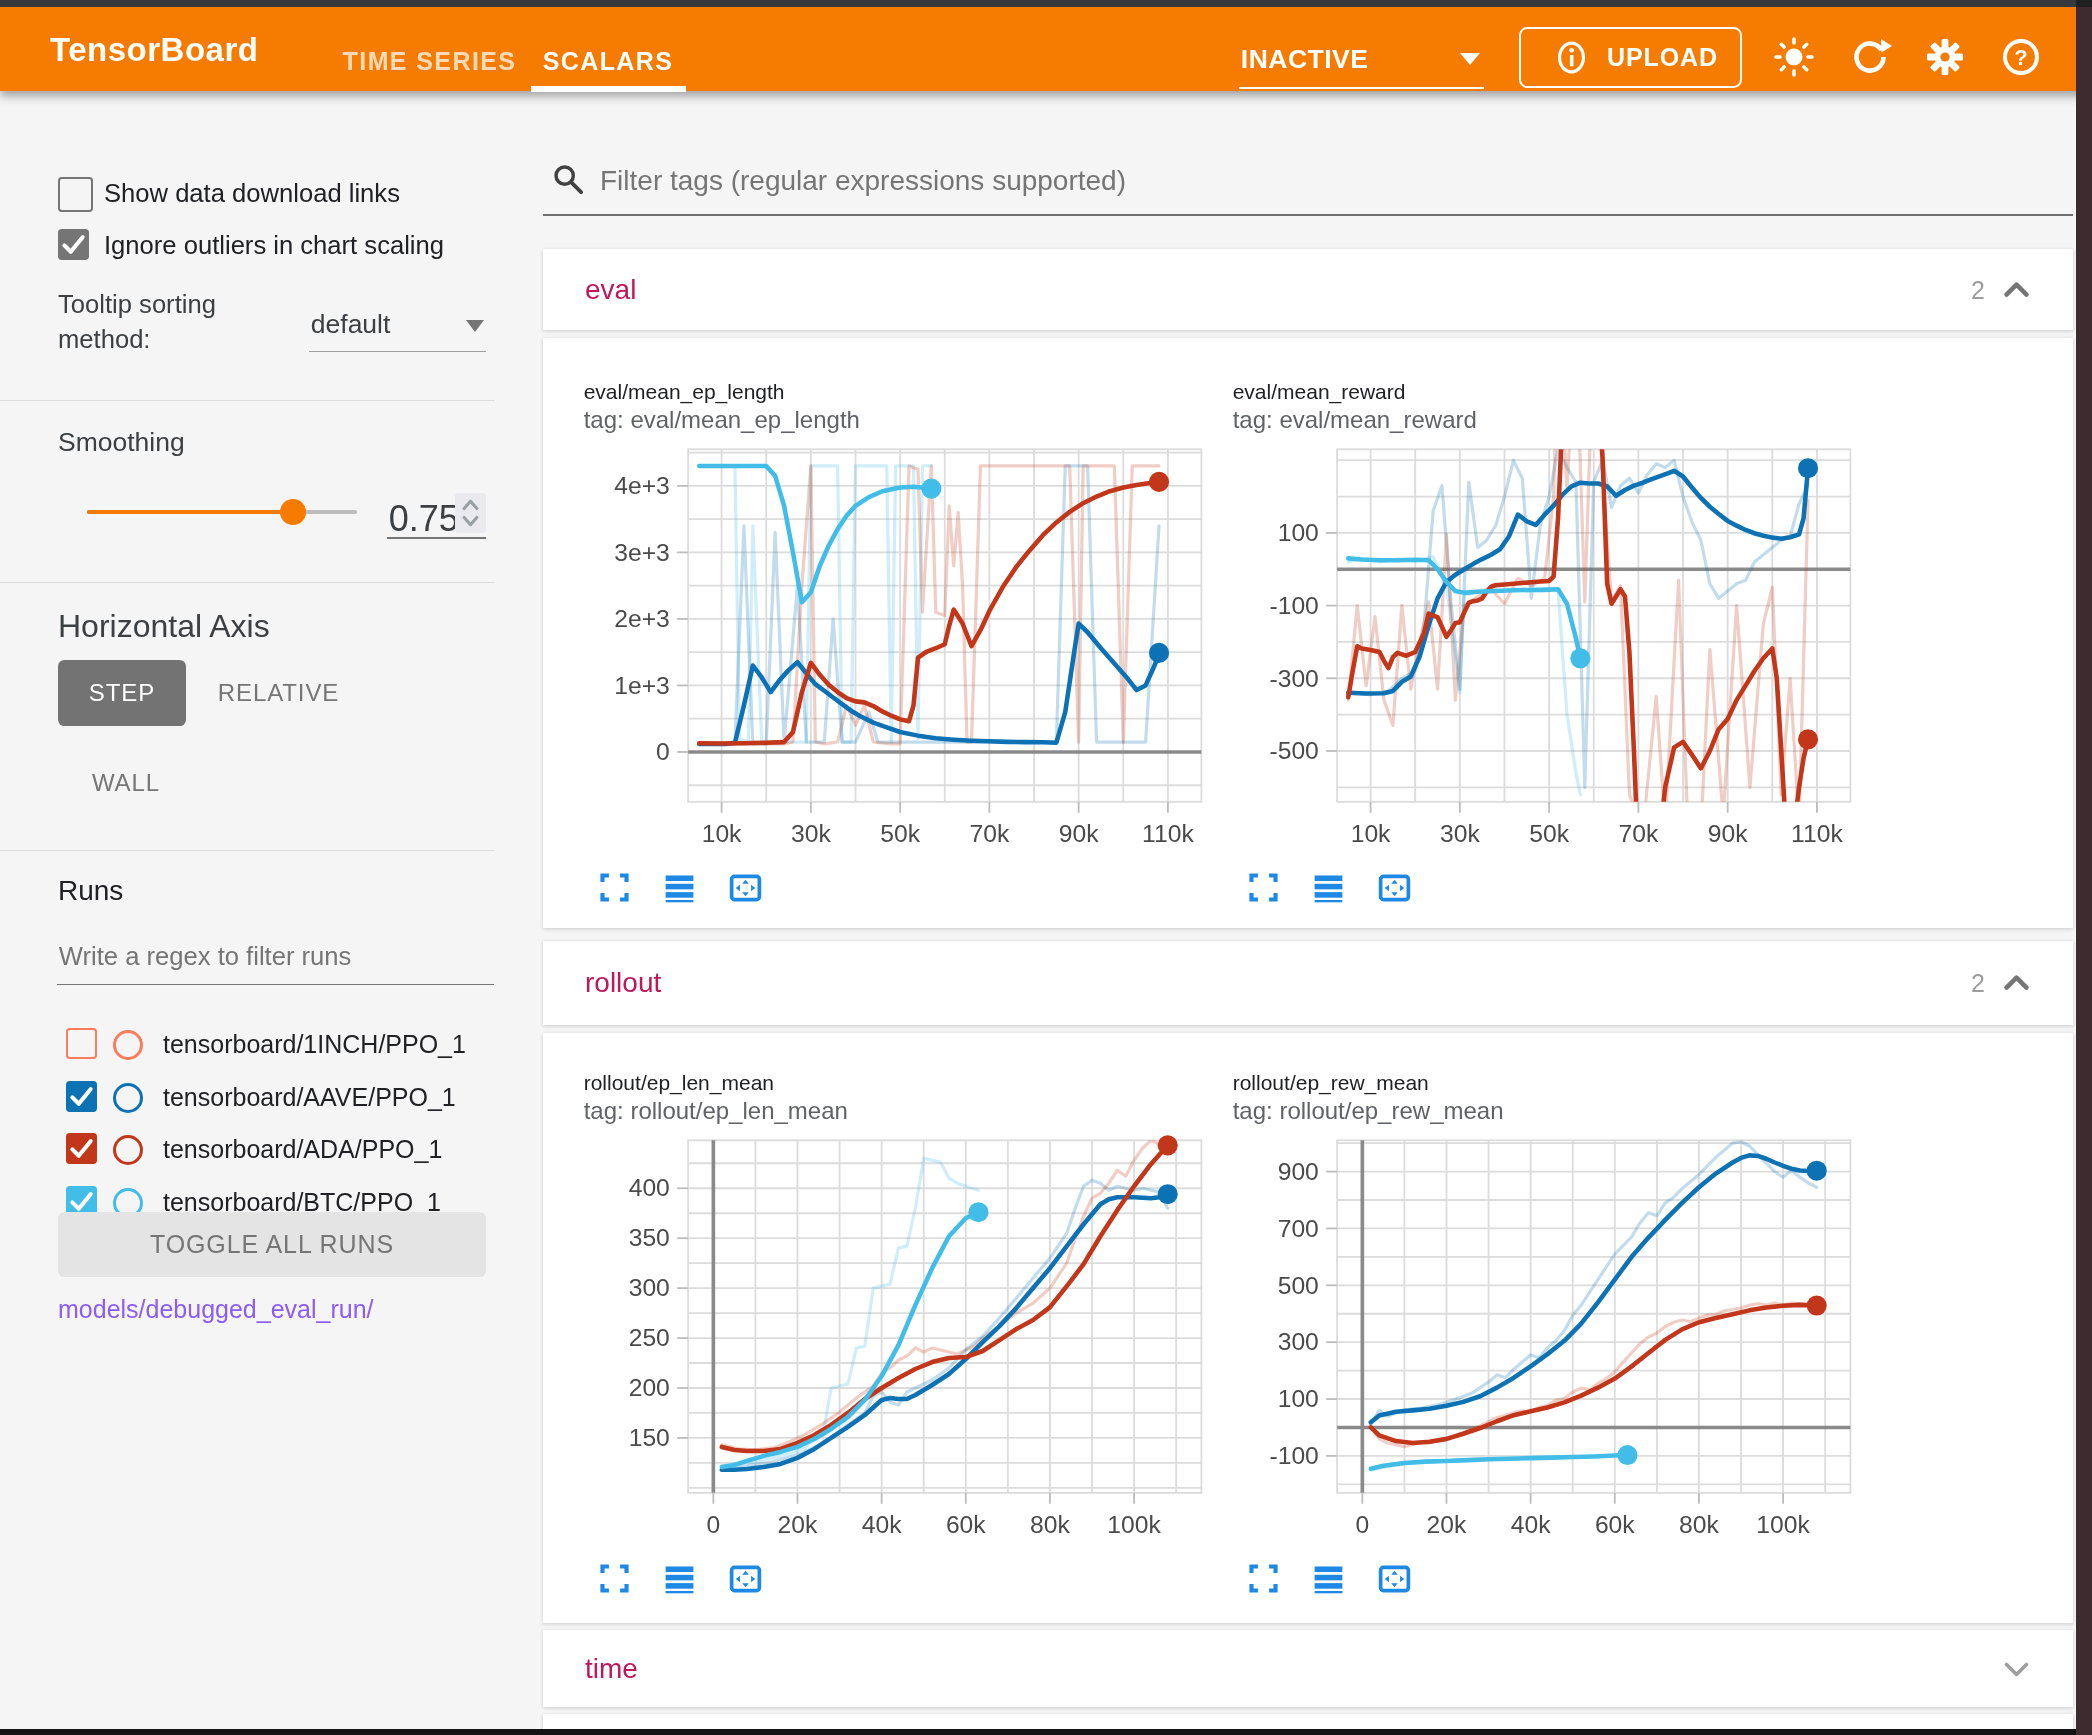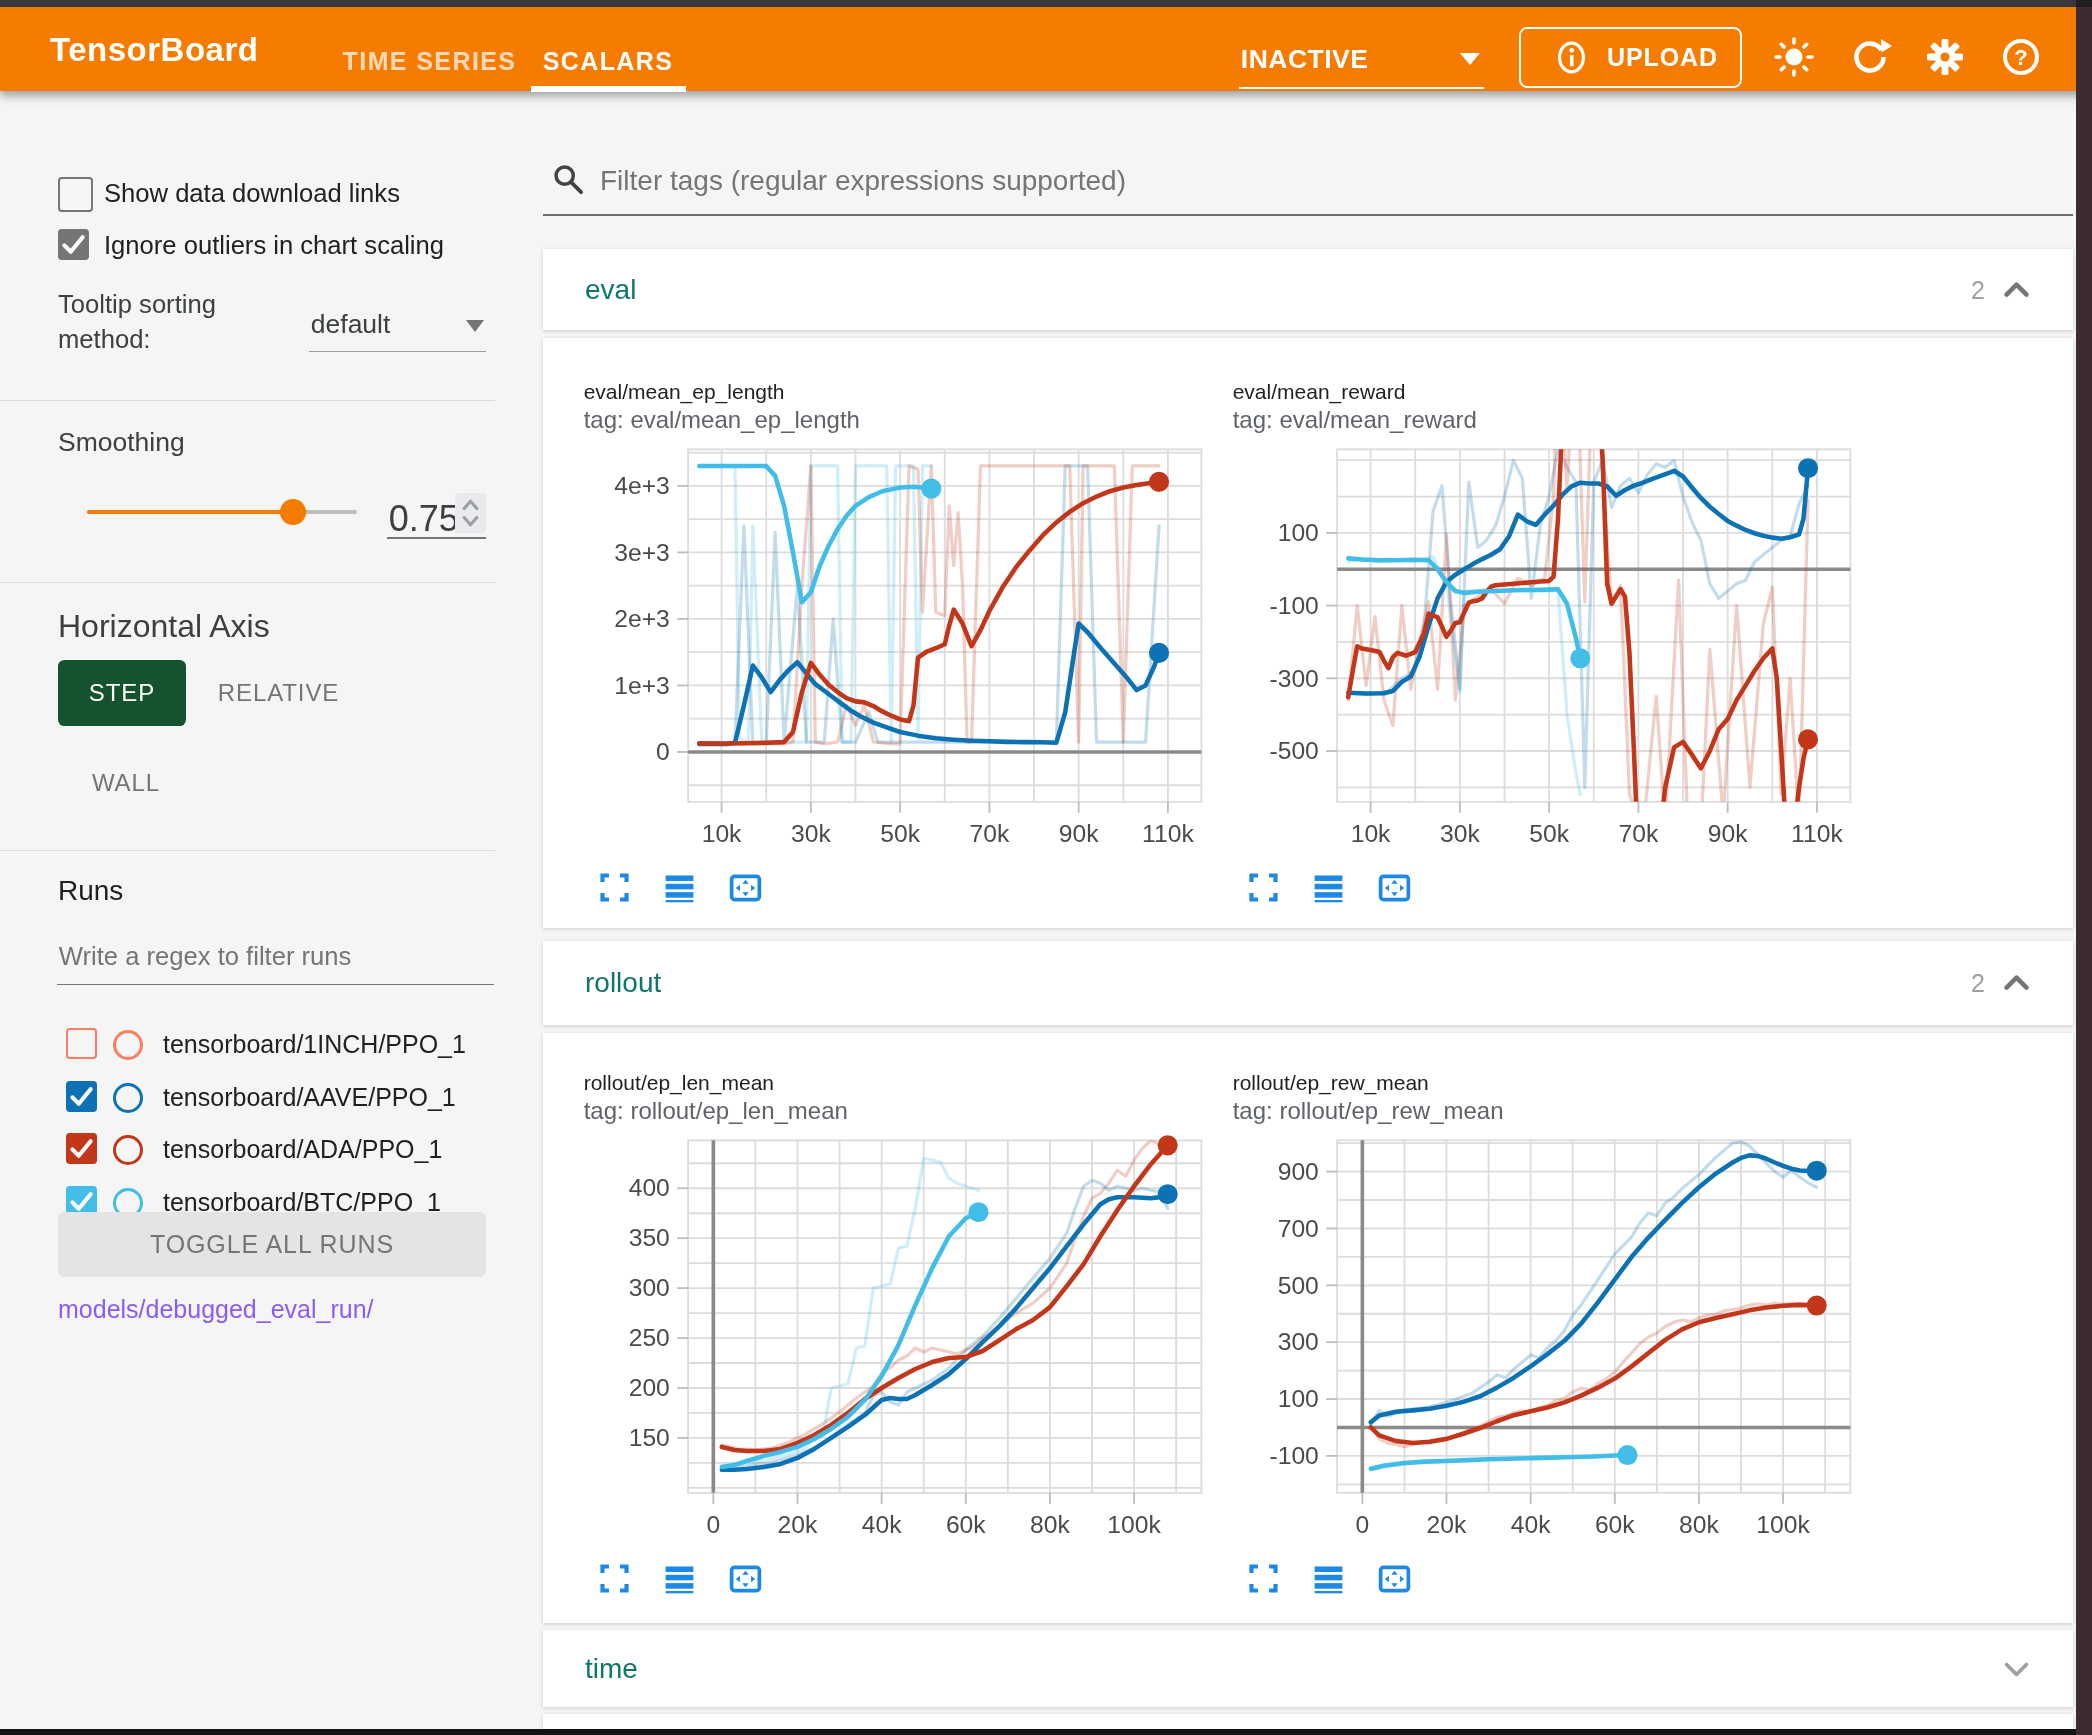--- a/index.html
+++ b/index.html
@@ -36,37 +36,37 @@
   #tt-dd{left:309px;top:214px;width:177px;height:46px;border-bottom:1.8px solid #9e9e9e;}
   #tt-dd .val{position:absolute;left:1.8px;top:3.7px;font-size:26.5px;color:#3c4043;}
   #tt-dd .dd-tri{right:1.8px;top:14.6px;border-top-color:#757575;border-left-width:9.1px;border-right-width:9.1px;}
   #slider-track{left:87px;top:419px;width:270px;height:3.7px;background:#bdbdbd;border-radius:1.8px;}
   #slider-fill{left:87px;top:419px;height:3.7px;background:#f57c00;border-radius:1.8px;}
   #slider-thumb{top:408px;width:25.6px;height:25.6px;border-radius:50%;background:#f57c00;}
   #smooth-box{left:387px;top:400px;width:99px;height:46px;border-bottom:2.7px solid #757575;}
   #smooth-box .val{position:absolute;left:1.8px;top:7.3px;font-size:36px;color:#3c4043;}
   #smooth-stepper{position:absolute;right:0;top:1.8px;width:31px;height:40px;background:#e9e9ee;border-radius:3.7px;}
   .axis-btn{border-radius:6.4px;text-align:center;font-size:24px;letter-spacing:0.9px;}
-  #btn-step{left:58px;top:569px;width:128px;height:66px;background:#14532d;color:#fff;line-height:66px;}
+  #btn-step{left:58px;top:569px;width:128px;height:66px;background:#737373;color:#fff;line-height:66px;}
   #btn-relative{left:210px;top:569px;width:137px;height:66px;color:#757575;line-height:66px;}
   #btn-wall{left:71px;top:669px;width:110px;height:46px;color:#757575;line-height:46px;}
   #runs-filter{left:57px;top:845px;width:437px;height:48px;border-bottom:1.8px solid #757575;}
   #runs-filter .ph{position:absolute;left:1.8px;top:5.5px;font-size:25.6px;color:#757575;}
   .run-row{left:0;width:512px;height:37px;}
   .run-check{position:absolute;left:66px;top:0;width:31px;height:31px;border-radius:3.7px;box-sizing:border-box;}
   .run-circle{position:absolute;left:113px;top:1.8px;width:24px;height:24px;border-radius:50%;border:3.7px solid #000;box-sizing:content-box;}
   .run-label{position:absolute;left:163px;top:1.8px;font-size:25px;color:#202124;white-space:nowrap;}
   #toggle-all{left:58px;top:1121px;width:428px;height:65px;background:#e4e4e4;border-radius:6.4px;
               text-align:center;line-height:65px;font-size:25px;color:#757575;letter-spacing:0.9px;}
   #runs-footer{left:58px;top:1204px;font-size:25px;color:#8b5cf6;}
   
   .card{left:543px;width:1530px;background:#fff;box-shadow:0 0.9px 3.7px rgba(0,0,0,.18);}
   #filter-row{left:543px;top:154px;width:1530px;height:60px;border-bottom:2.7px solid #6f6f6f;}
   #filter-row .ph{position:absolute;left:57px;top:11px;font-size:28px;color:#757575;}
-  .sec-name{position:absolute;left:42px;top:50%;transform:translateY(-50%);font-size:28px;color:#0f766e;}
+  .sec-name{position:absolute;left:42px;top:50%;transform:translateY(-50%);font-size:28px;color:#be185d;}
   .sec-count{position:absolute;right:88px;top:50%;transform:translateY(-50%);font-size:25px;color:#9e9e9e;}
   .sec-chev{position:absolute;right:40px;top:50%;transform:translateY(-50%);width:33px;height:29px;}
   .chart{position:absolute;width:640px;height:567px;}
   .ct{position:absolute;left:3.7px;top:9px;font-size:21px;color:#202124;}
   .ctag{position:absolute;left:3.7px;top:35px;font-size:24px;color:#5f6368;}
   .plot{position:absolute;left:0;top:71px;width:640px;height:411px;}
   .icons{position:absolute;left:16.4px;top:498px;width:238px;height:40px;}
   .icons svg{margin-right:24px;}
 </style>
 </head>

